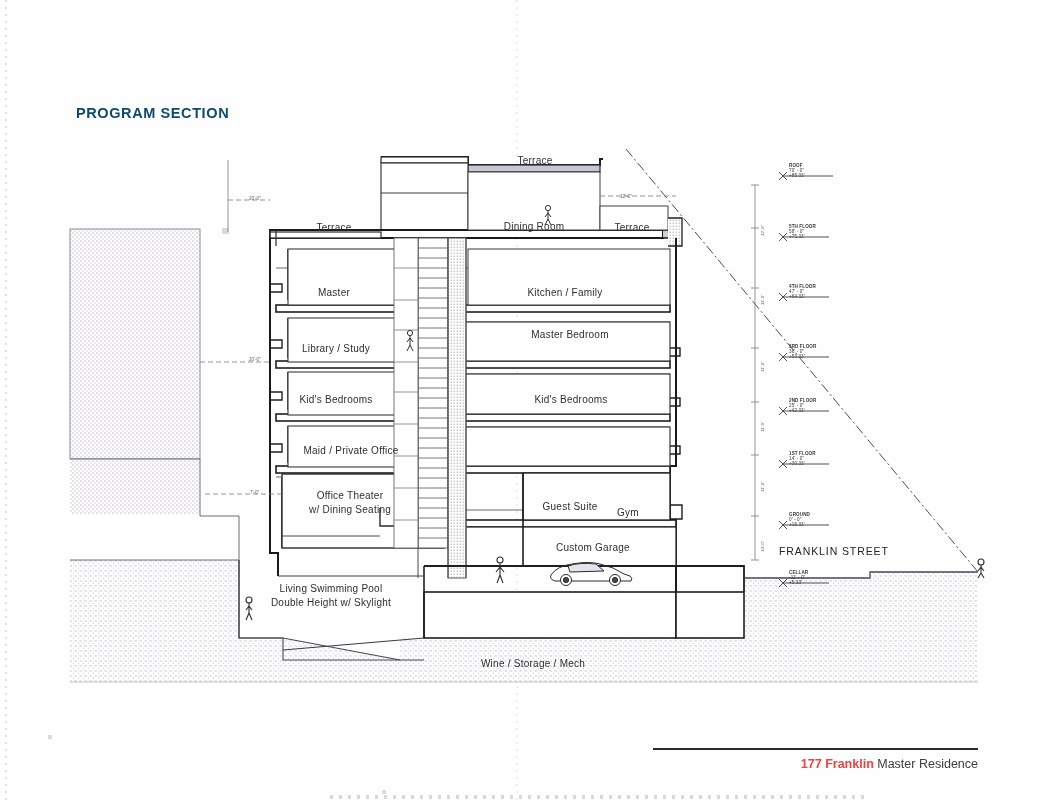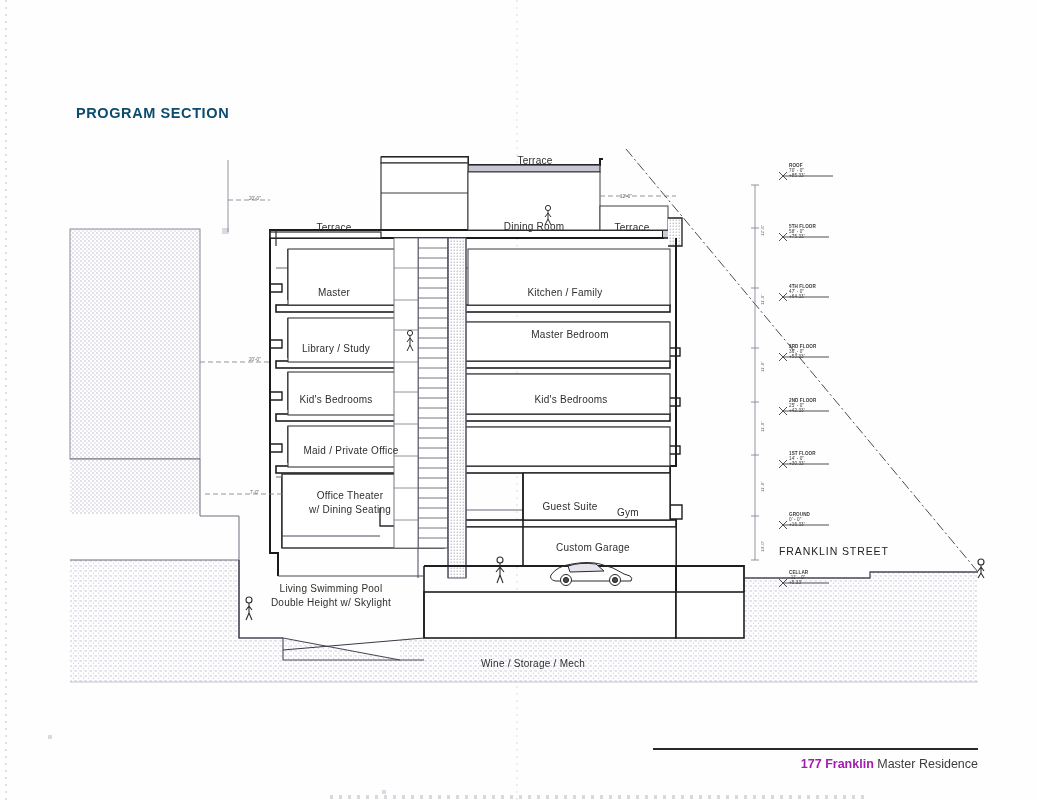--- a/index.html
+++ b/index.html
@@ -38,21 +38,21 @@
 
   
   .dimtxt{position:absolute;font-size:4.6px;color:#666;white-space:nowrap;}
   .dimv{position:absolute;font-size:4.4px;color:#666;white-space:nowrap;
         transform-origin:left top;transform:rotate(-90deg);}
 
   
   #footrule{position:absolute;left:653px;top:748px;width:325px;height:2px;background:#2a2a2a;}
   #footer{position:absolute;left:978px;top:757px;transform:translateX(-100%);
     font-size:12.5px;white-space:nowrap;color:#2b2b2b;}
-  #footer b{font-weight:bold;color:#a21caf;}
+  #footer b{font-weight:bold;color:#ef4444;}
   #footer span.reg{font-weight:normal;color:#3c3c3c;}
   #edgebot{position:absolute;left:330px;top:795px;width:540px;height:4px;
     background:repeating-linear-gradient(to right,#b5b0c0 0 3px,transparent 3px 9px);
     opacity:.5;}
 </style>
 </head>
 <body>
 
 <div id="sheet">
 

